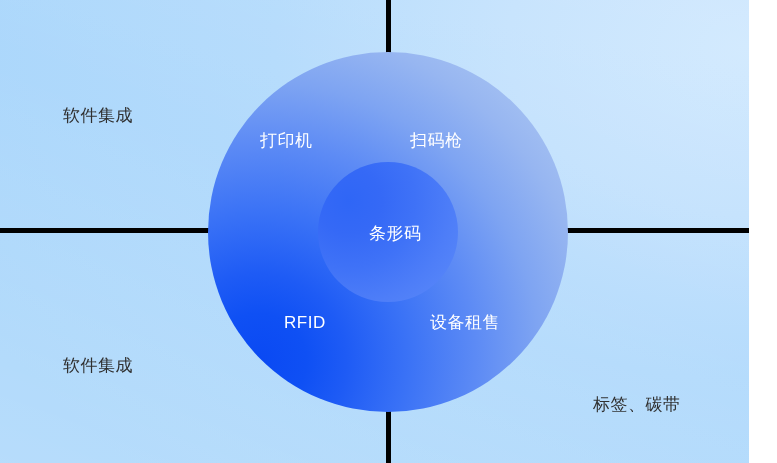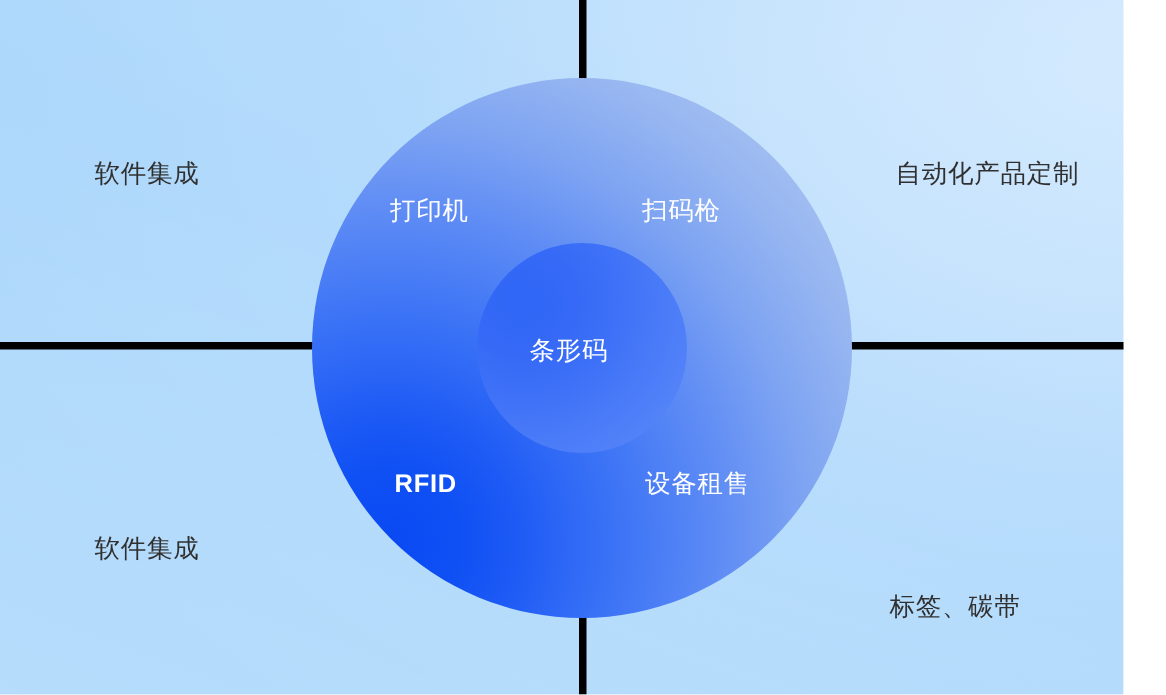--- a/index.html
+++ b/index.html
@@ -97,50 +97,50 @@
   }
   .label-inner {
     color: #ffffff;
     font-size: 17px;
     letter-spacing: 0.5px;
   }
   .label-center {
     color: #ffffff;
     font-size: 17px;
     letter-spacing: 0.5px;
+    margin-left: 16px;
   }
 
   
   .pos-outer-tl { left: 63px;  top: 107px; }
   .pos-outer-tr { left: 597px; top: 107px; }
   .pos-outer-bl { left: 63px;  top: 357px; }
   .pos-outer-br { left: 593px; top: 357px; margin-top: 39px; }
 
   
   .pos-in-tl { left: 260px; top: 132px; }
-  .pos-in-tr { left: 428px; top: 132px; }
-  .pos-in-bl { left: 263px; top: 314px; font-weight: bold; }
+  .pos-in-tr { left: 410px; top: 132px; }
+  .pos-in-bl { left: 284px; top: 314px; }
   .pos-in-br { left: 430px; top: 314px; text-align: center; }
 
   
   .pos-center { left: 353px; top: 225px; }
 </style>
 </head>
 <body>
 
 <div id="stage">
 
   <div class="bg"></div>
   <div class="bg-sheen"></div>
 
   <div class="axis-v"></div>
   <div class="axis-h"></div>
 
   <div class="label label-outer pos-outer-tl">软件集成</div>
-  <div class="label label-outer pos-outer-tr">自动化产品定制</div>
   <div class="label label-outer pos-outer-bl">软件集成</div>
   <div class="label label-outer pos-outer-br">标签、碳带</div>
 
   <div class="circle-outer"></div>
 
   <div class="label label-inner pos-in-tl">打印机</div>
   <div class="label label-inner pos-in-tr">扫码枪</div>
   <div class="label label-inner pos-in-bl">RFID</div>
   <div class="label label-inner pos-in-br">设备租售</div>
 

